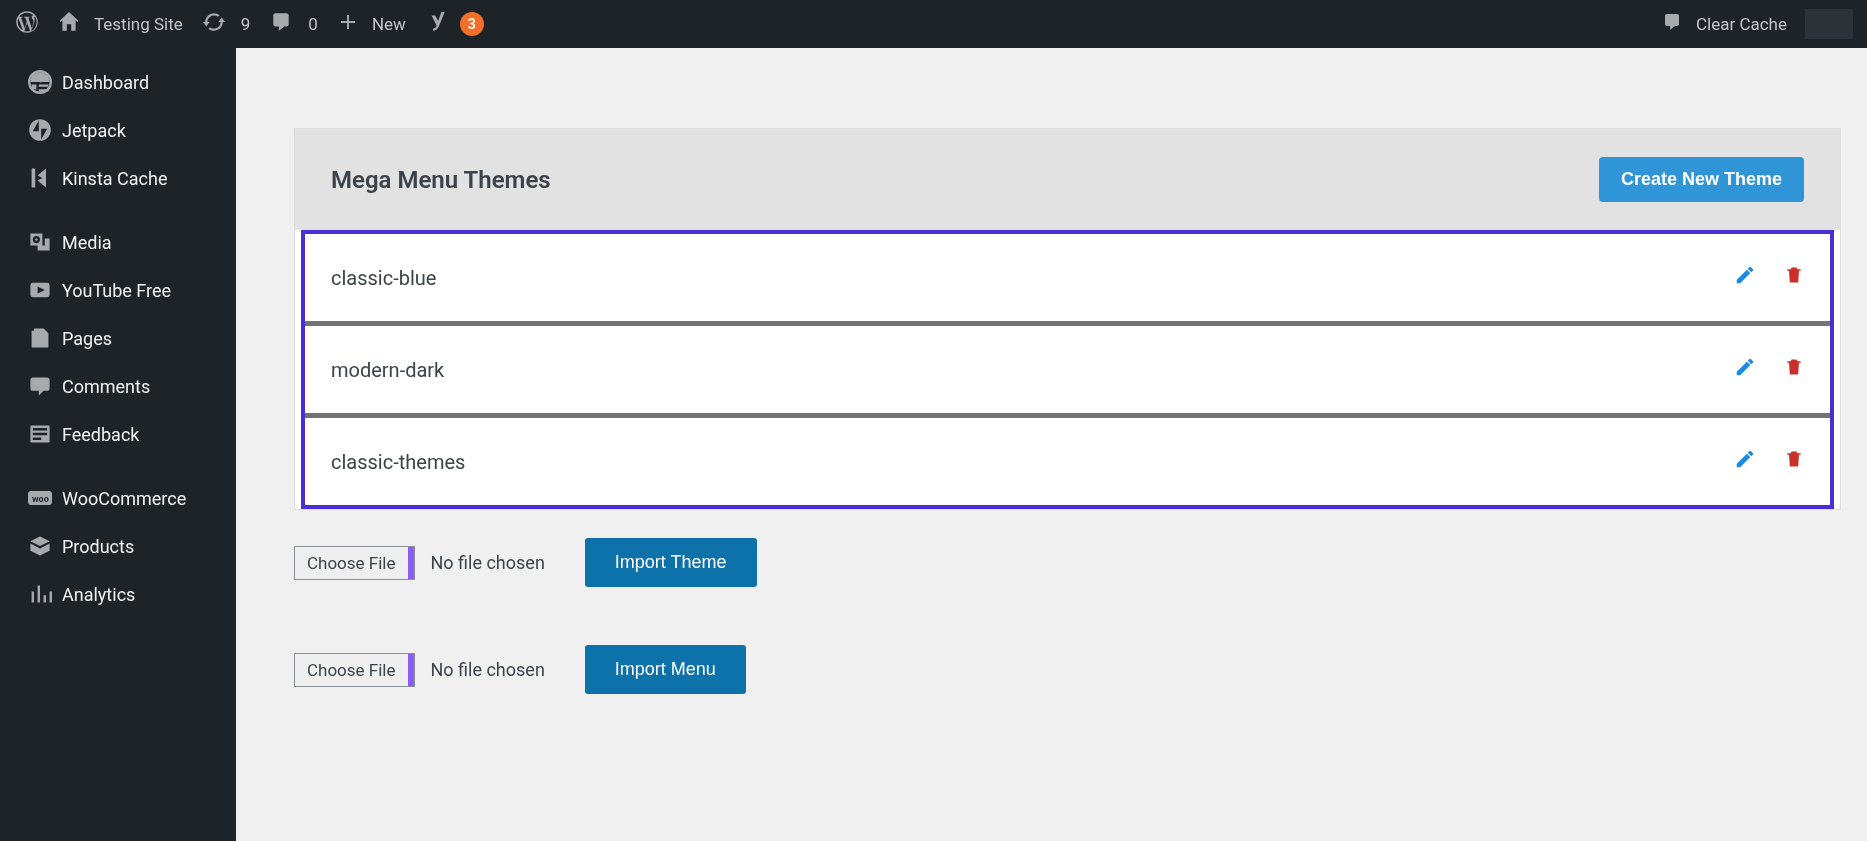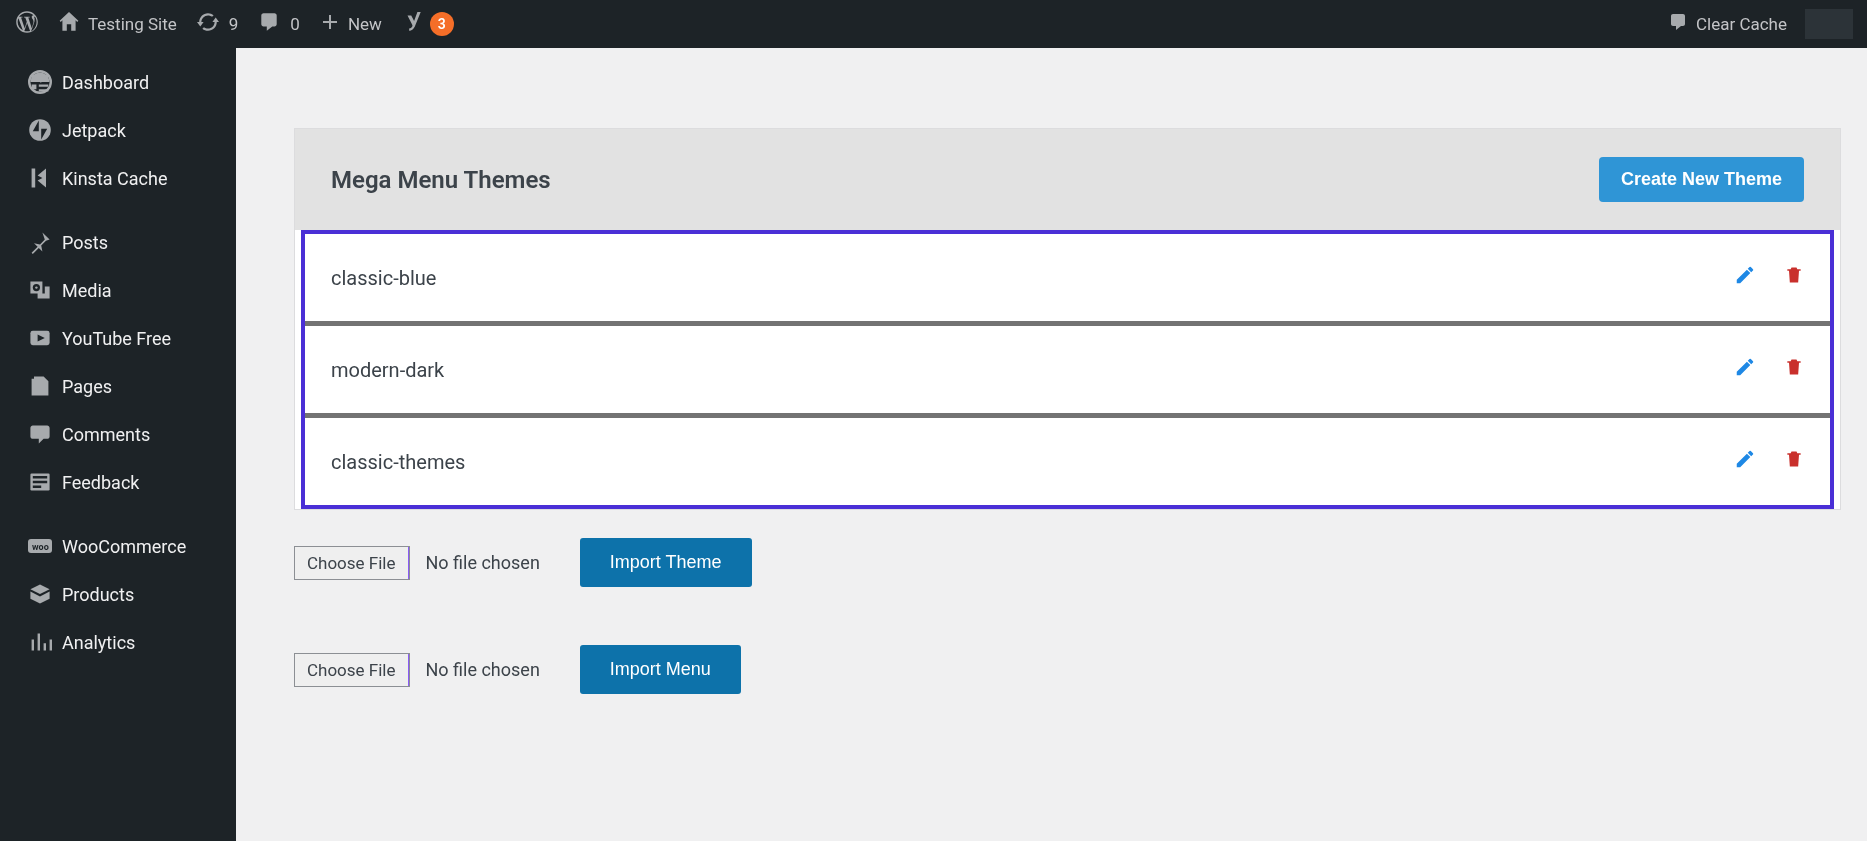--- a/index.html
+++ b/index.html
@@ -20,21 +20,21 @@
     background: #1d2327;
     color: #c3c4c7;
     display: flex;
     align-items: center;
     padding: 0 6px;
     font-size: 17px;
   }
   .adminbar .ab-item {
     display: flex;
     align-items: center;
-    gap: 8px;
+    gap: 14px;
     padding: 0 10px;
     height: 48px;
     color: #c3c4c7;
     cursor: pointer;
     font-weight: 400;
   }
   .adminbar .ab-item svg { fill: #a7aaad; }
   .adminbar .ab-item .count { margin-left: 2px; }
   .adminbar .spacer { flex: 1; }
   .badge-orange {
@@ -157,21 +157,21 @@
     border: 1px solid #8c8f94;
     background: #fff;
     height: 34px;
     overflow: hidden;
   }
   .file-input-mock .choose {
     padding: 0 12px;
     height: 100%;
     display: inline-flex; align-items: center;
     background: #efefef;
-    border-right: 1px solid #8b5cf6;
+    border-right: 6px solid #8b5cf6;
     font-size: 17px;
     cursor: pointer;
   }
   .file-status {
     font-size: 18px;
     color: #3c434a;
     margin-right: 28px;
     margin-left: 4px;
   }
 
@@ -264,28 +264,20 @@
     </div>
     <div class="menu-item">
       <span class="icon">
           <svg viewBox="0 0 20 20">
             <path d="M3 2h3v16H3zM8 8l7-6v16l-7-6 4-2z"></path>
           </svg>
         </span>
       <span>Kinsta Cache</span>
     </div>
     <div class="menu-sep"></div>
-    <div class="menu-item">
-      <span class="icon">
-          <svg viewBox="0 0 20 20">
-            <path d="M12 2l6 6-3 1-4 4 1 5-3-3-5 5-1-1 5-5-3-3 5 1 4-4z"></path>
-          </svg>
-        </span>
-      <span>Posts</span>
-    </div>
     <div class="menu-item">
       <span class="icon">
           <svg viewBox="0 0 20 20">
             <path d="M2 3h10v10H2zM14 7h4v10h-10v-4h6z"></path>
             <circle cx="7" cy="8" r="3" fill="#1d2327"></circle>
             <circle cx="7" cy="8" r="1"></circle>
           </svg>
         </span>
       <span>Media</span>
     </div>

